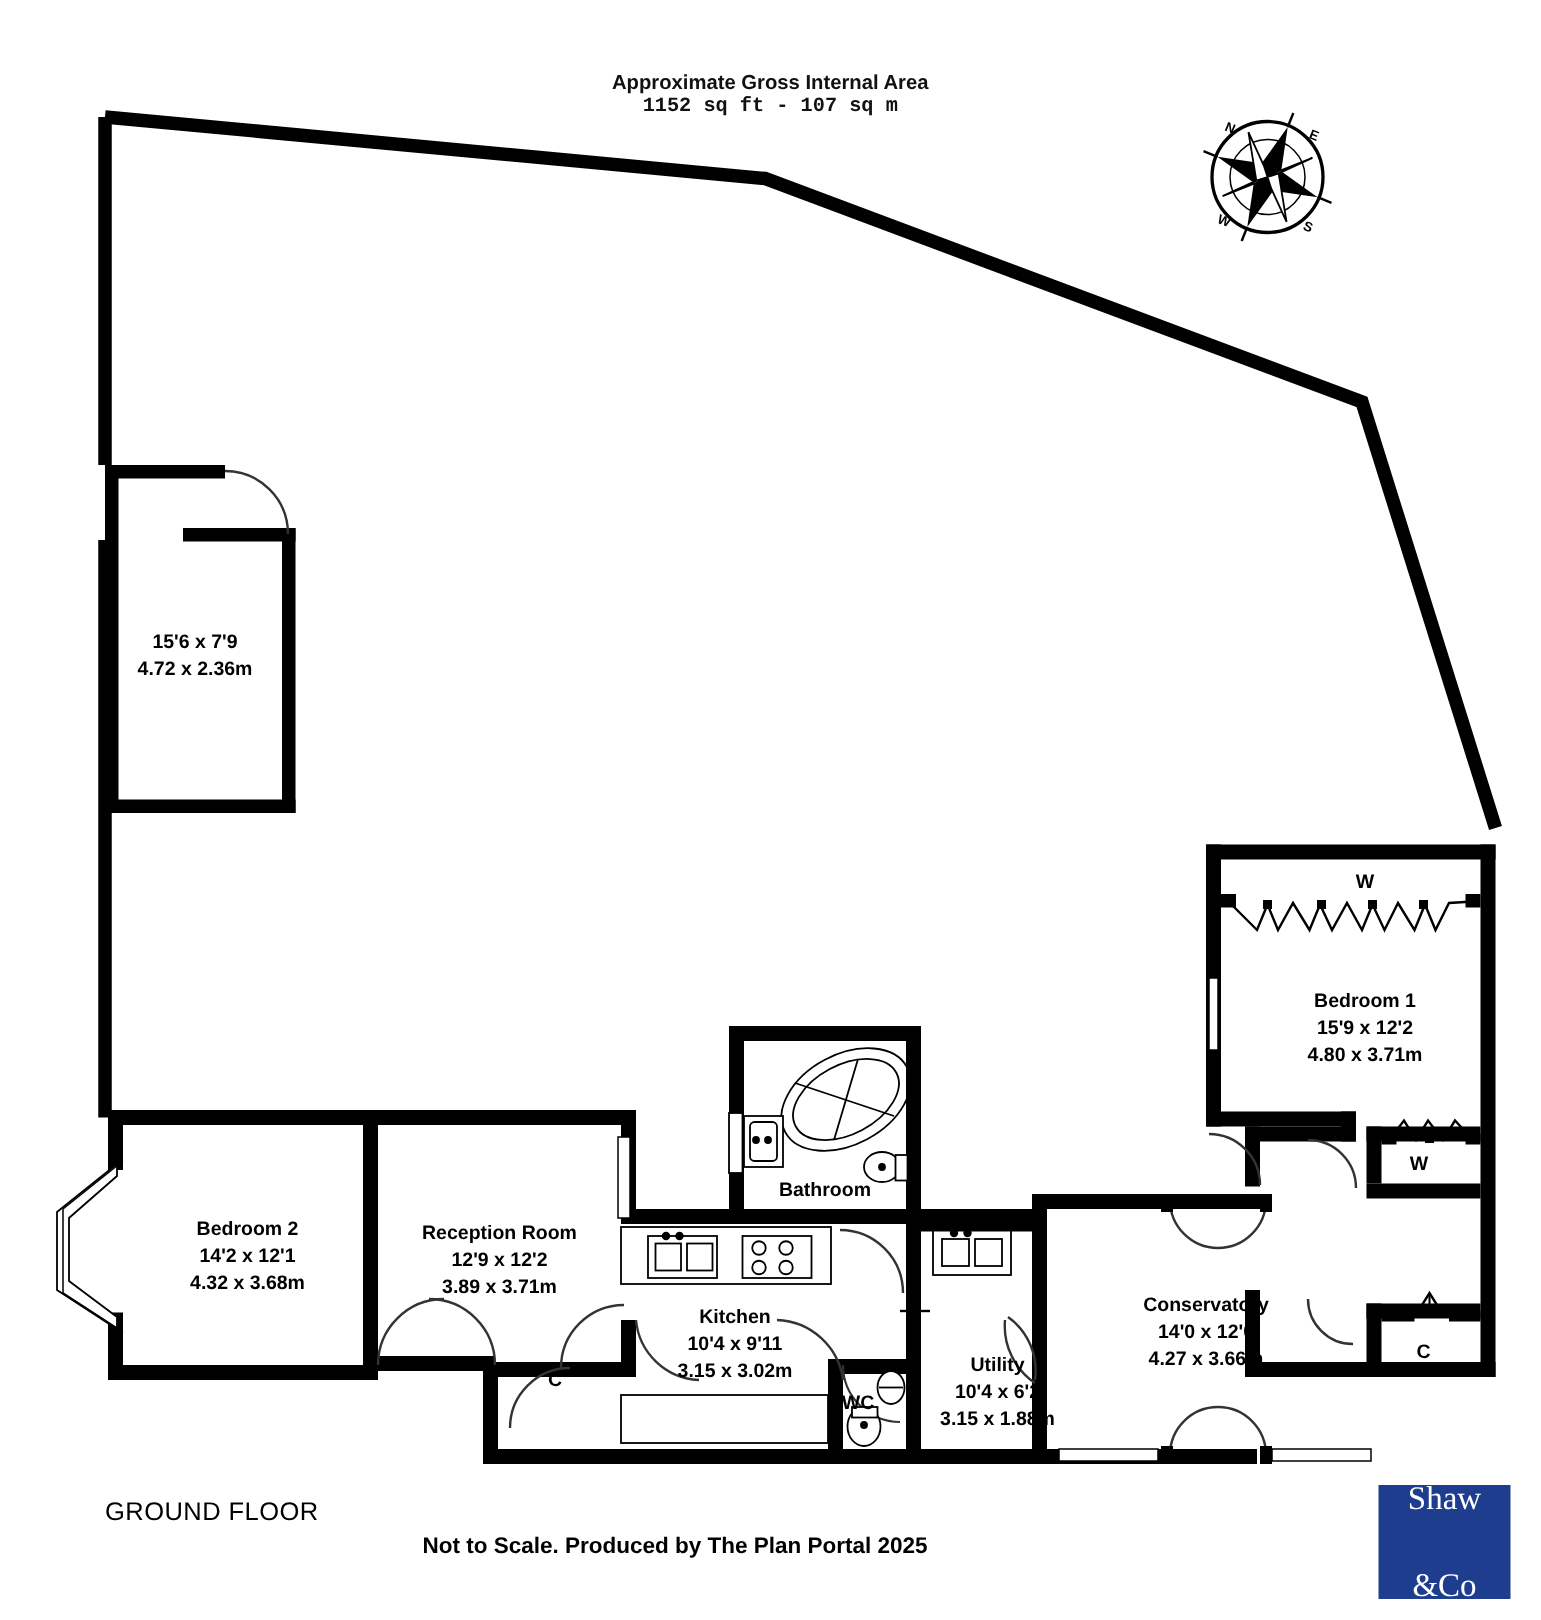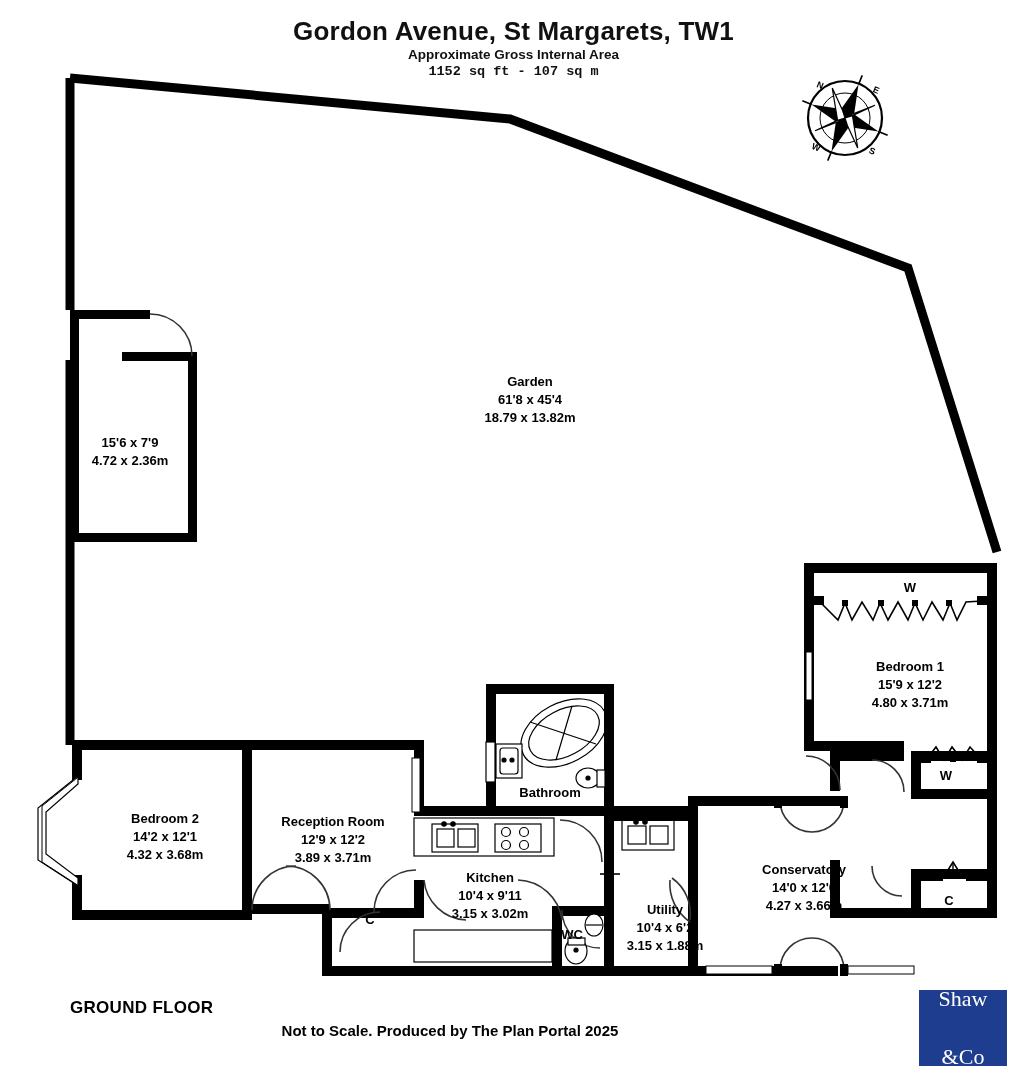--- a/index.html
+++ b/index.html
@@ -41,21 +41,21 @@
   #area-value {
     top: 64px;
     font-size: 13.5px;
     font-family: Liberation Mono, monospace;
   }
   #floor-label {
     position: absolute;
     left: 70px;
     top: 998px;
     font-size: 17px;
-    font-weight: bold;
+    font-weight: normal;
     letter-spacing: 0.3px;
   }
   #footer-1 {
     position: absolute;
     left: 0; top: 1022px;
     width: 900px;
     text-align: center;
     font-size: 15px;
     font-weight: bold;
   }
@@ -105,21 +105,20 @@
     text-align: center;
     color: #000;
   }
   svg { display: block; }
 </style>
 </head>
 <body>
 
 <div id="plan-root">
 
-  <div class="hdr" id="title-line">Gordon Avenue, St Margarets, TW1</div>
   <div class="hdr" id="area-label">Approximate Gross Internal Area</div>
   <div class="hdr" id="area-value">1152 sq ft - 107 sq m</div>
 
   <svg id="plan-svg" width="1027" height="1000" viewBox="0 0 1027 1000" style="position:absolute;left:0;top:0;">
 
     <g fill="none" stroke="#000" stroke-width="9">
       <path d="M 70,78 L 510,119 L 908,268 L 997,552"></path>
       <path d="M 70,78 L 70,310"></path>
       <path d="M 70,360 L 70,745"></path>
     </g>
@@ -378,27 +377,22 @@
         <line x1="36" y1="0" x2="46" y2="0" stroke="#000" stroke-width="1.6"></line>
       </g>
       <text x="-26" y="-30" font-size="9" font-family="Liberation Sans, sans-serif" font-weight="bold" text-anchor="middle" transform="rotate(22 -26 -30)">N</text>
       <text x="30" y="-25" font-size="9" font-family="Liberation Sans, sans-serif" font-weight="bold" text-anchor="middle" transform="rotate(22 30 -25)">E</text>
       <text x="26" y="36" font-size="9" font-family="Liberation Sans, sans-serif" font-weight="bold" text-anchor="middle" transform="rotate(22 26 36)">S</text>
       <text x="-30" y="32" font-size="9" font-family="Liberation Sans, sans-serif" font-weight="bold" text-anchor="middle" transform="rotate(22 -30 32)">W</text>
     </g>
 
   </svg>
 
-  <div class="room-text" style="left:430px; top:373px; width:200px;">
-    <span class="nm">Garden</span>
-    <span class="d1">61'8 x 45'4</span>
-    <span class="d2">18.79 x 13.82m</span>
-  </div>
-
-  <div class="room-text" style="left:60px; top:434px; width:140px;">
+
+  <div class="room-text" style="left:60px; top:419px; width:140px;">
     <span class="d1">15'6 x 7'9</span>
     <span class="d2">4.72 x 2.36m</span>
   </div>
 
   <div class="room-text" style="left:830px; top:658px; width:160px;">
     <span class="nm">Bedroom 1</span>
     <span class="d1">15'9 x 12'2</span>
     <span class="d2">4.80 x 3.71m</span>
   </div>
 

